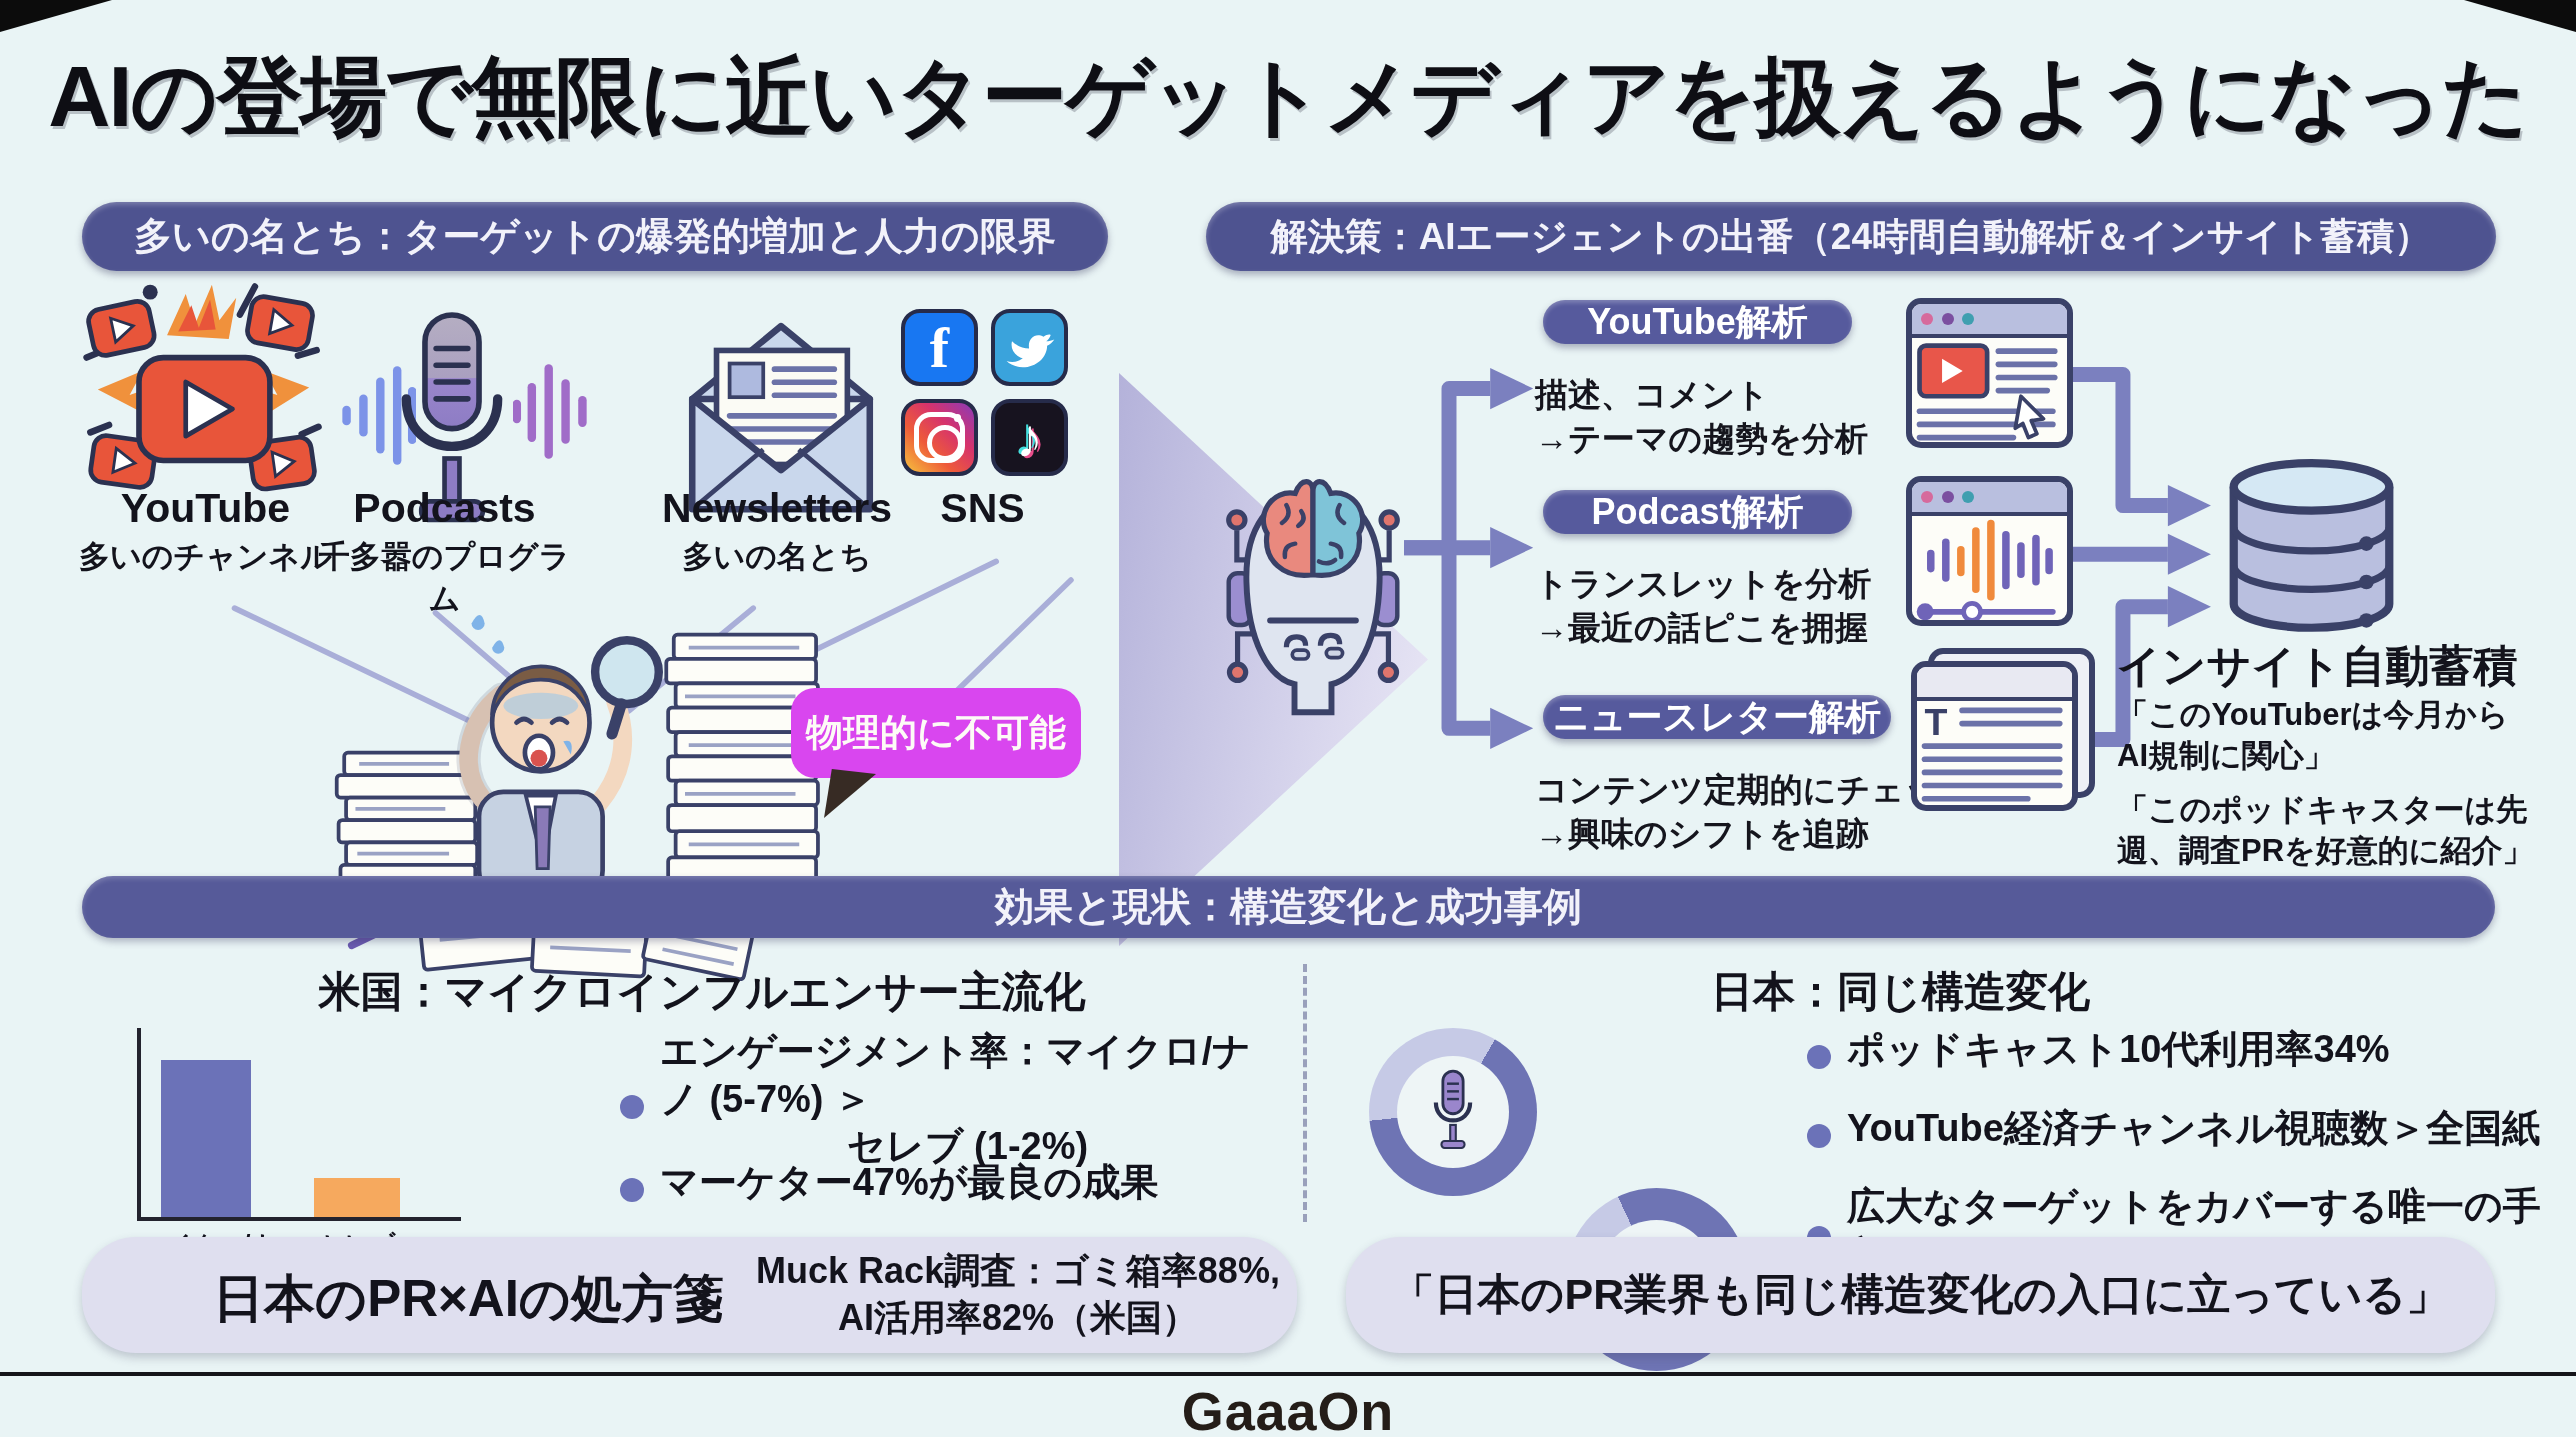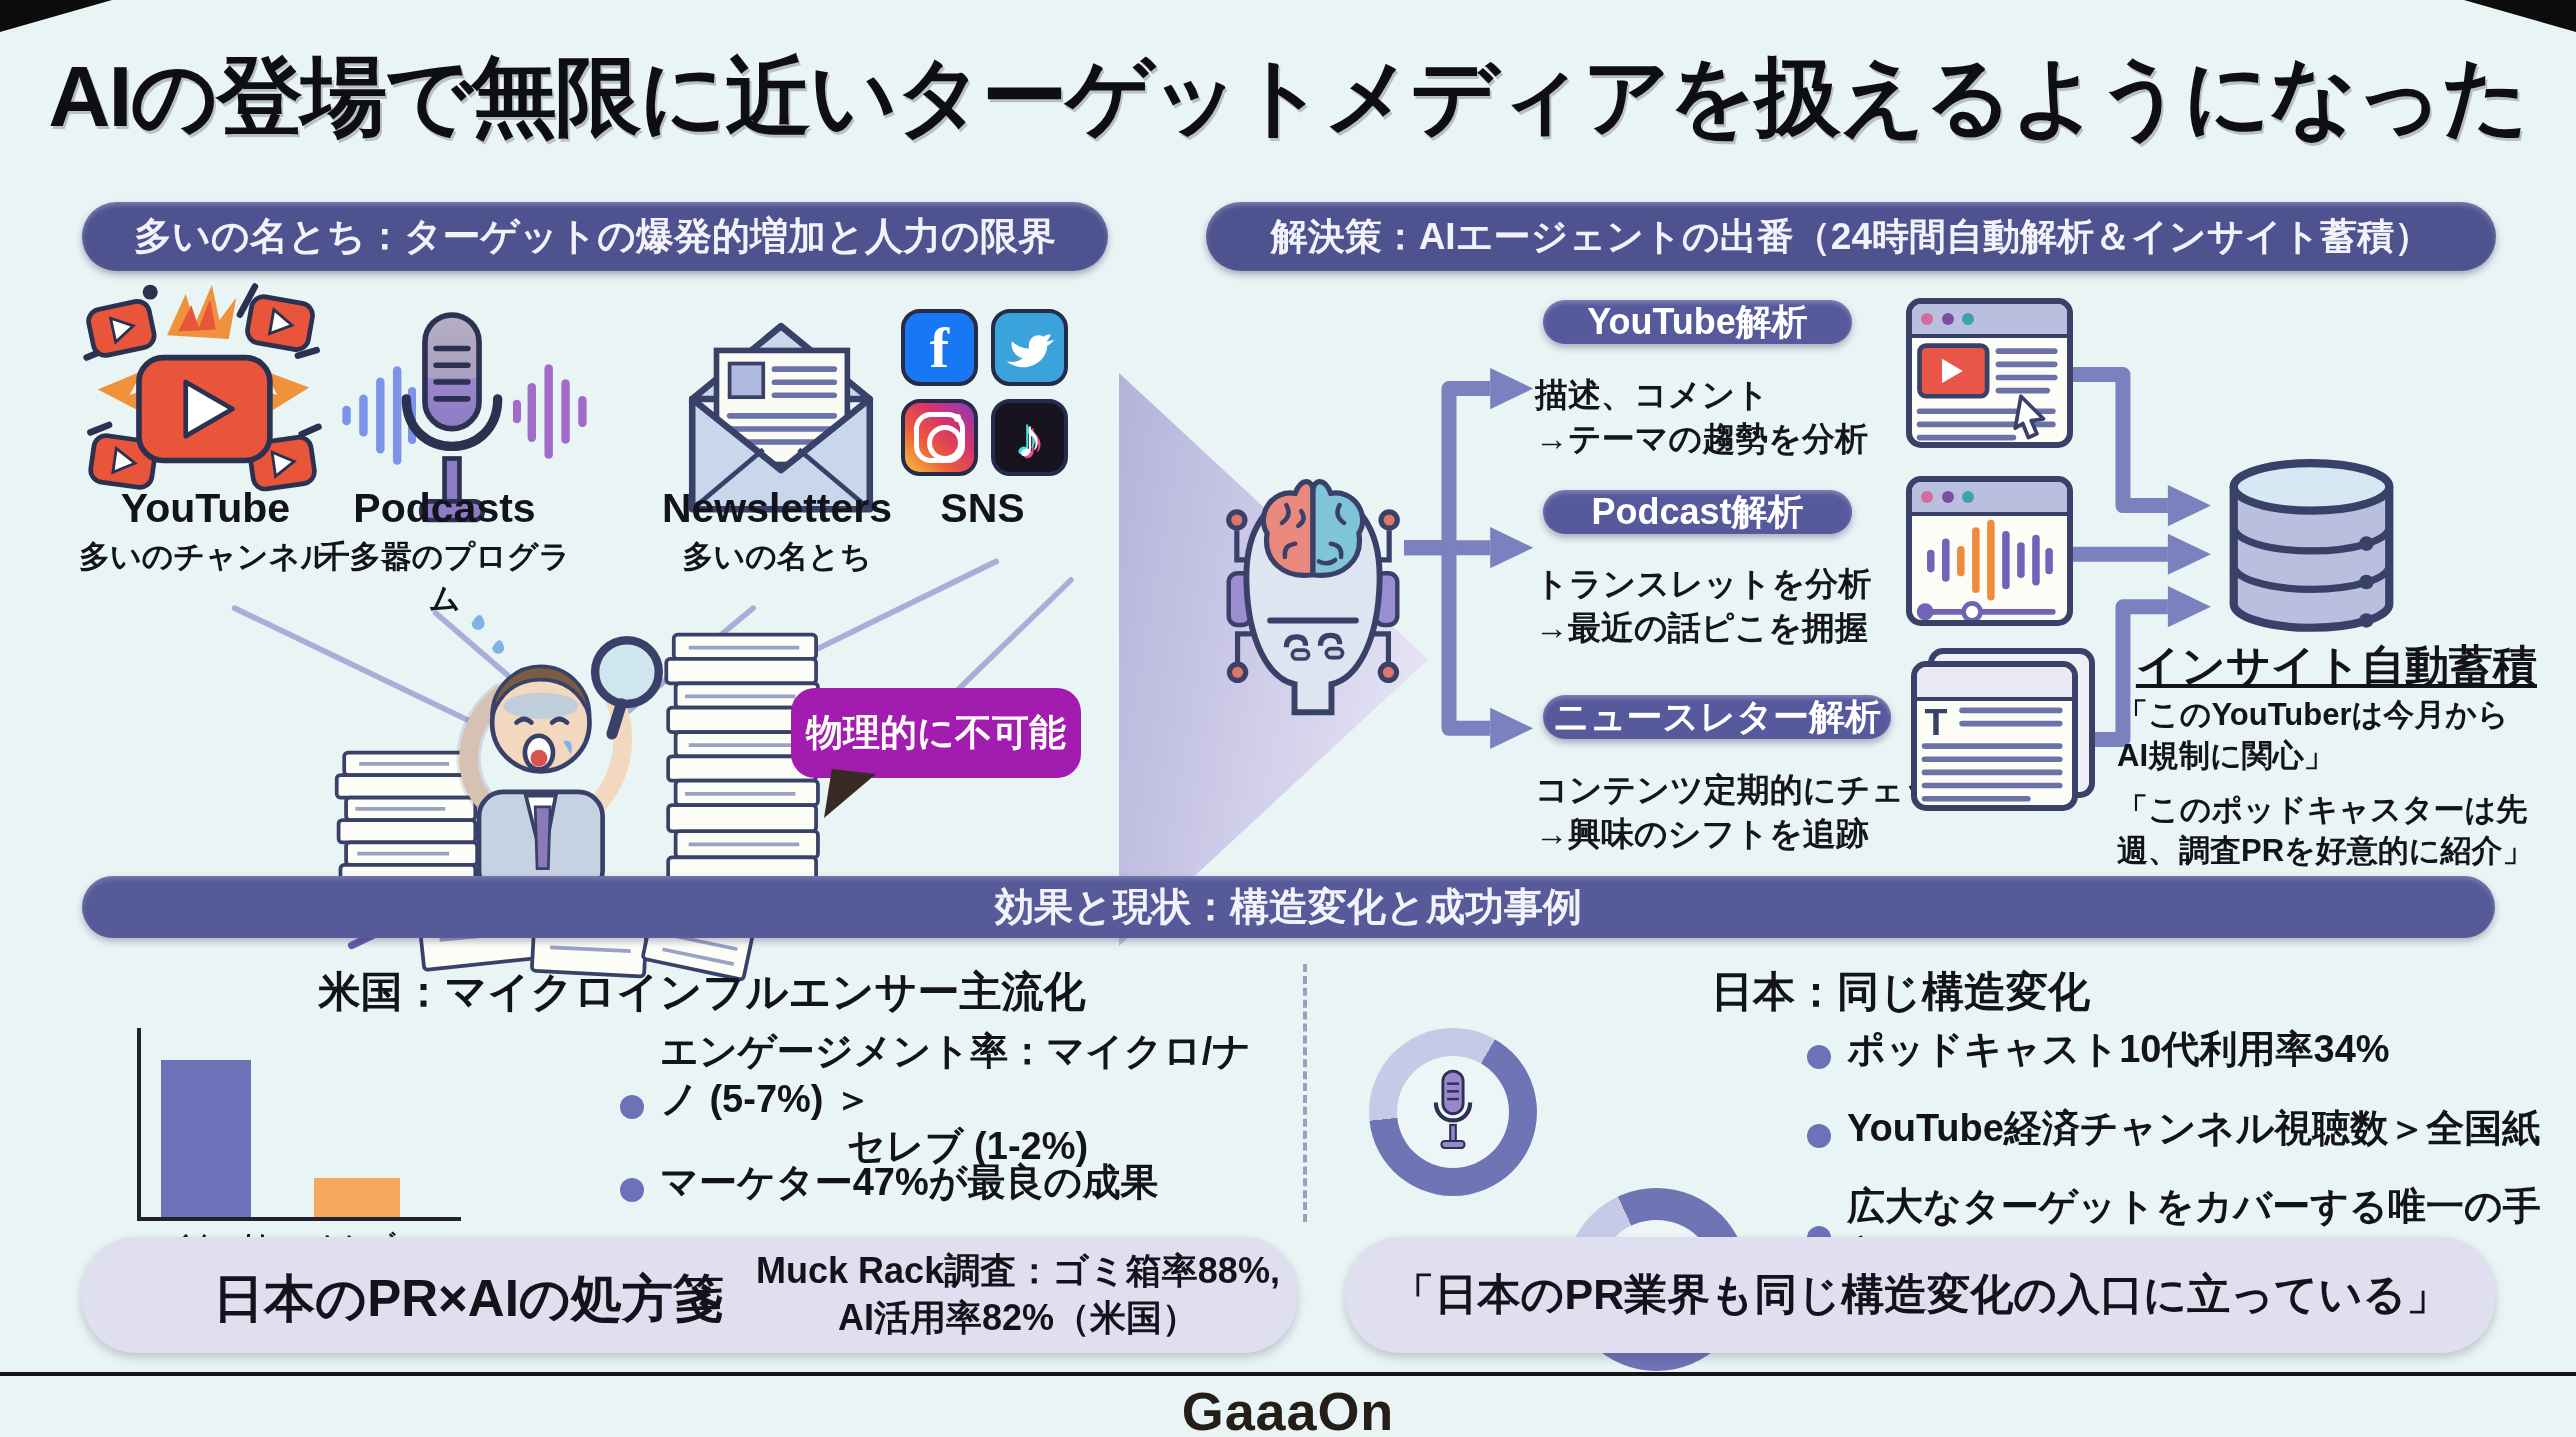--- a/index.html
+++ b/index.html
@@ -28,40 +28,40 @@
         display:flex;align-items:center;justify-content:center;overflow:hidden;}
   .tile.fb{background:#1877f2;color:#fff;font-size:58px;font-weight:900;font-family:"Liberation Serif",serif;}
   .tile.tw{background:#3aa3dc;}
   .tile.ig{background:linear-gradient(45deg,#f6c23e 0%,#ee5a3a 35%,#d6336c 65%,#8a3ab9 100%);position:relative;}
   .ig-frame{position:absolute;inset:9.4px;border:5.6px solid #fff;border-radius:17px;}
   .ig-lens{position:absolute;left:50%;top:50%;width:26px;height:26px;margin:-13px 0 0 -13px;border:5.6px solid #fff;border-radius:50%;}
   .ig-dot{position:absolute;right:13px;top:11.2px;width:7.5px;height:7.5px;background:#fff;border-radius:50%;}
   .tile.tt{background:#17131f;color:#fff;font-size:54px;font-weight:900;
            text-shadow:-2.8px -1.9px 0 #45e0df,2.8px 1.9px 0 #e84d8a;}
   
-  .bubble{top:688px;left:791px;width:290px;height:90px;background:#a21caf;border-radius:24px;
+  .bubble{top:688px;left:791px;width:290px;height:90px;background:#d946ef;border-radius:24px;
           display:flex;align-items:center;justify-content:center;color:#fdfbf6;font-size:37px;font-weight:900;}
   .bubble-tail{top:769px;left:824px;width:52px;height:49px;background:#372b24;
                clip-path:polygon(0 100%,15% 0,100% 10%);}
   
   .chevron{top:373px;left:1119px;width:309px;height:573px;
            background:linear-gradient(100deg,#b4b2da 0%,#d6d4ec 60%,#eceaf7 100%);
            clip-path:polygon(0 0,100% 50%,0 100%);}
   
   .apill{height:44px;background:#565a9d;border-radius:30px;display:flex;align-items:center;justify-content:center;
          color:#fff;font-weight:900;font-size:36px;box-shadow:0 3.7px 7.5px rgba(40,40,80,.35), inset 0 2.8px 4.7px rgba(255,255,255,.25);}
   .atext{font-size:33px;font-weight:800;line-height:1.32;color:#15151d;}
   
   .window{width:167px;height:150px;background:#fdfdf8;border:6.6px solid #3a4168;border-radius:15px;box-sizing:border-box;overflow:hidden;}
   .winbar{height:30px;background:#b9bfdf;border-bottom:4.7px solid #3a4168;display:flex;align-items:center;gap:8.4px;padding-left:9.4px;}
   .dot{width:12px;height:12px;border-radius:50%;}
   .dot.p{background:#d66a9c;}.dot.v{background:#7b4fa0;}.dot.t{background:#3f9fb0;}
   .stackshadow{width:167px;height:150px;background:#eef0f6;border:6.6px solid #3a4168;border-radius:15px;box-sizing:border-box;}
   
-  .insight-title{font-size:44px;font-weight:900;text-align:right;text-decoration:underline;}
+  .insight-title{font-size:44px;font-weight:900;text-align:center;}
   .insight-quotes{font-size:31px;font-weight:800;line-height:1.32;}
   .insight-quotes p{margin:0 0 13px 0;}
   
   .band{top:876px;left:82px;width:2413px;height:62px;background:#565a99;border-radius:31px;
         display:flex;align-items:center;justify-content:center;color:#f2f2fa;font-size:39px;font-weight:900;
         box-shadow:0 3.7px 7.5px rgba(40,40,80,.3), inset 0 2.8px 5.6px rgba(255,255,255,.2);}
   
   .axis-y{top:1028px;left:137px;width:3.7px;height:193px;background:#23232e;}
   .axis-x{top:1217px;left:137px;width:324px;height:3.7px;background:#23232e;}
   .bar{position:absolute;bottom:0;}

